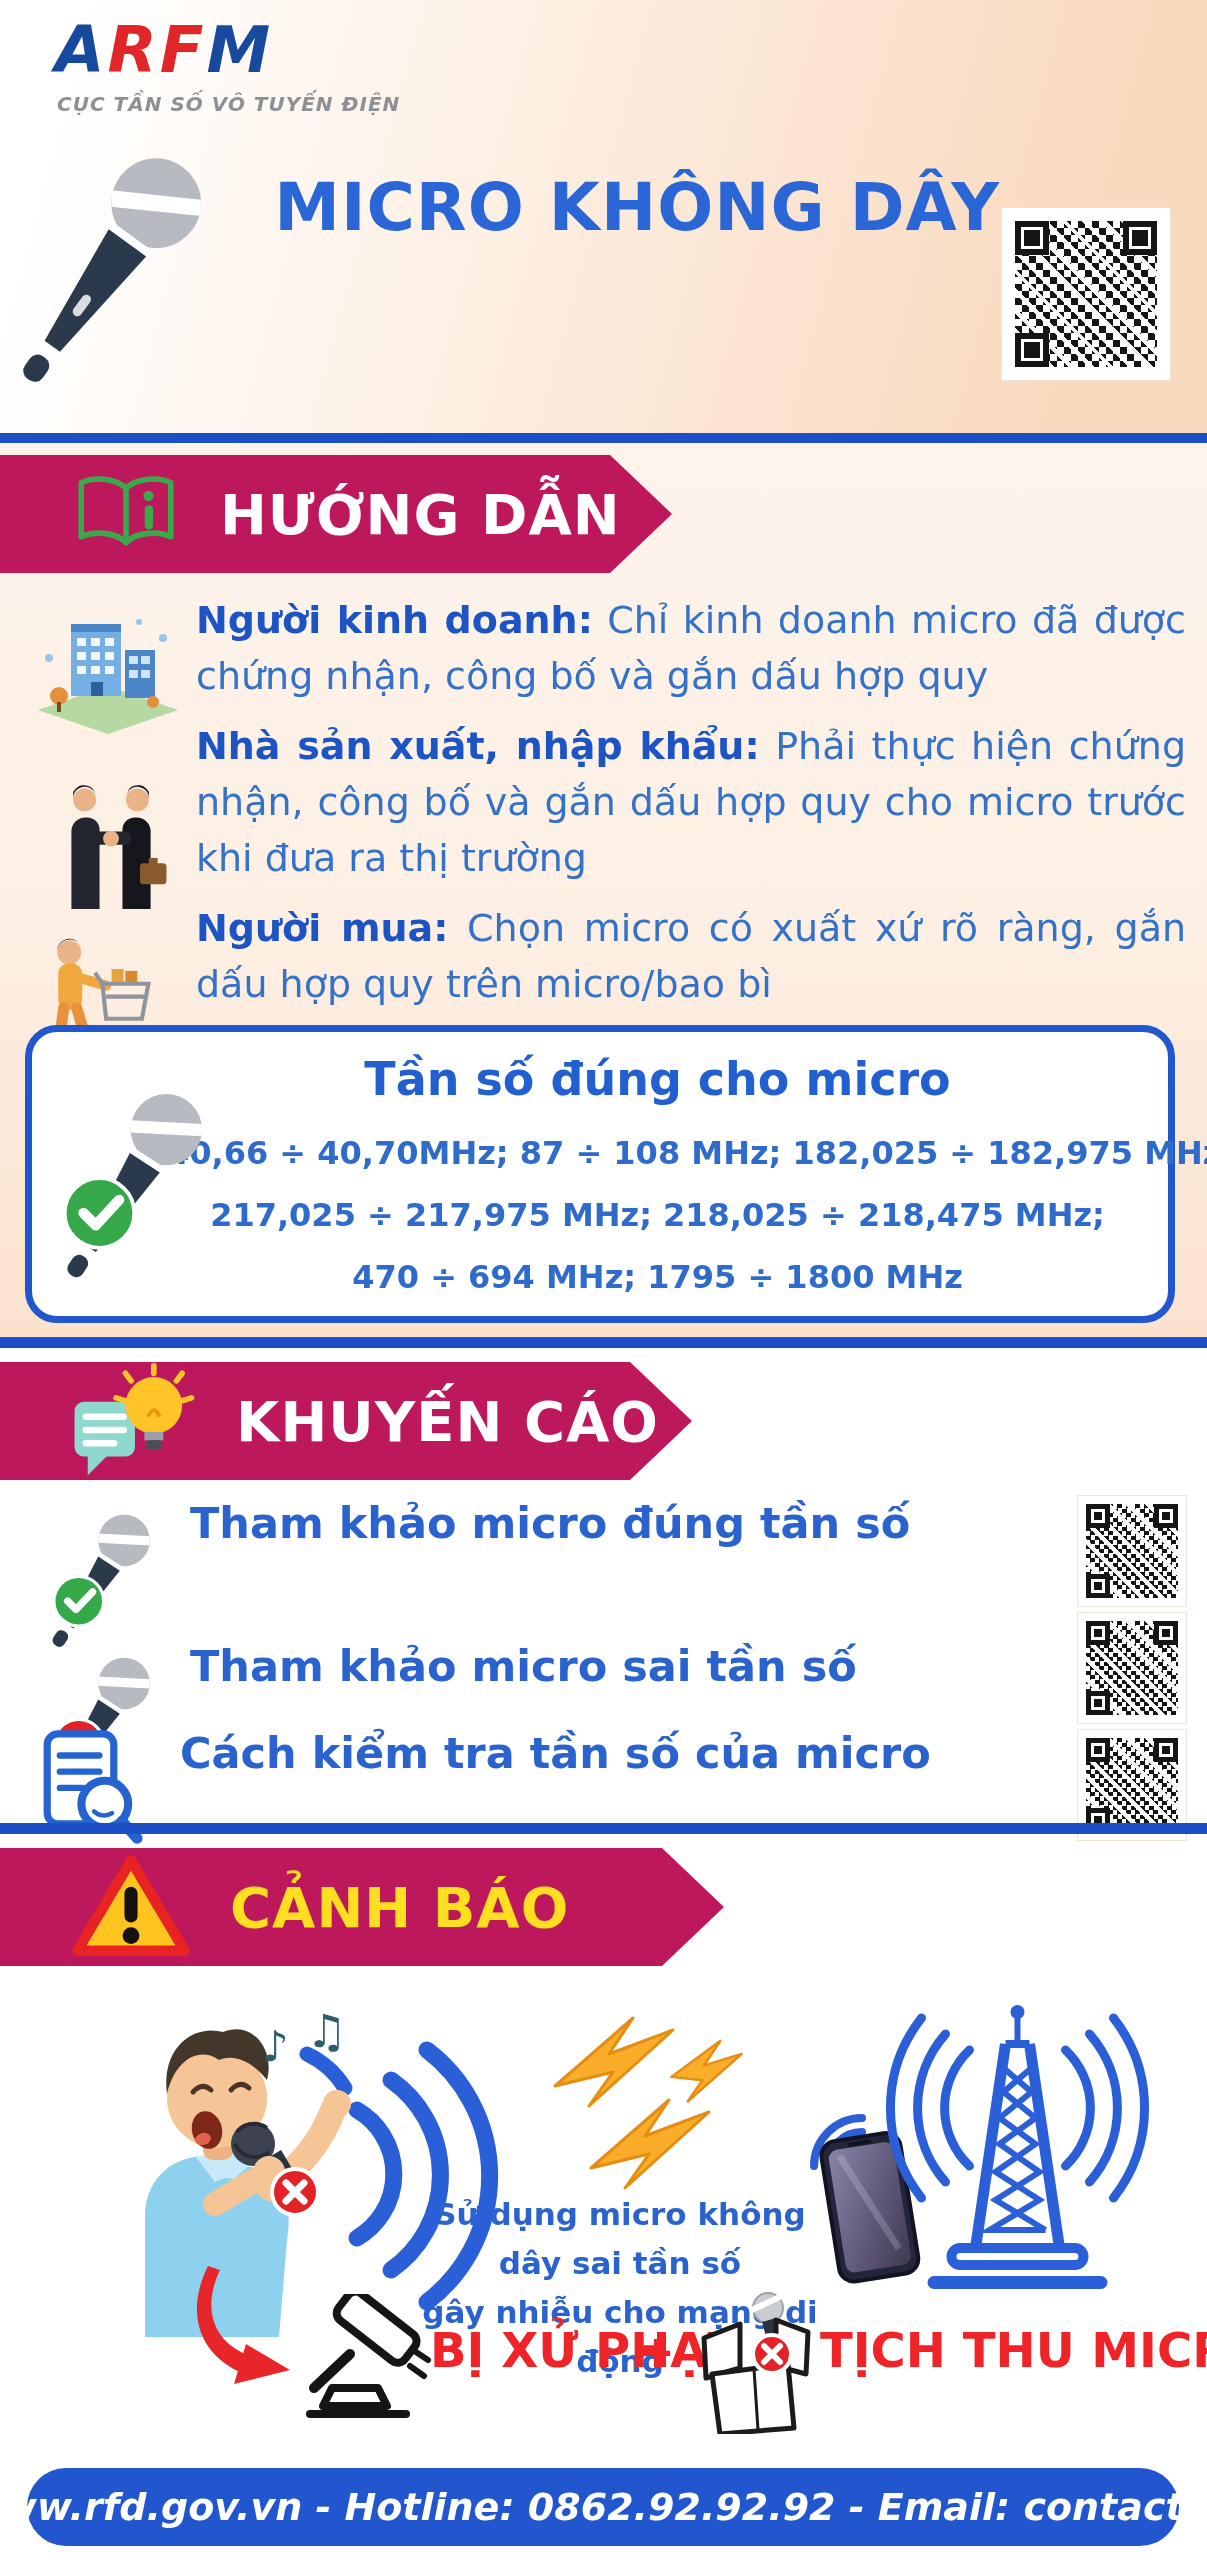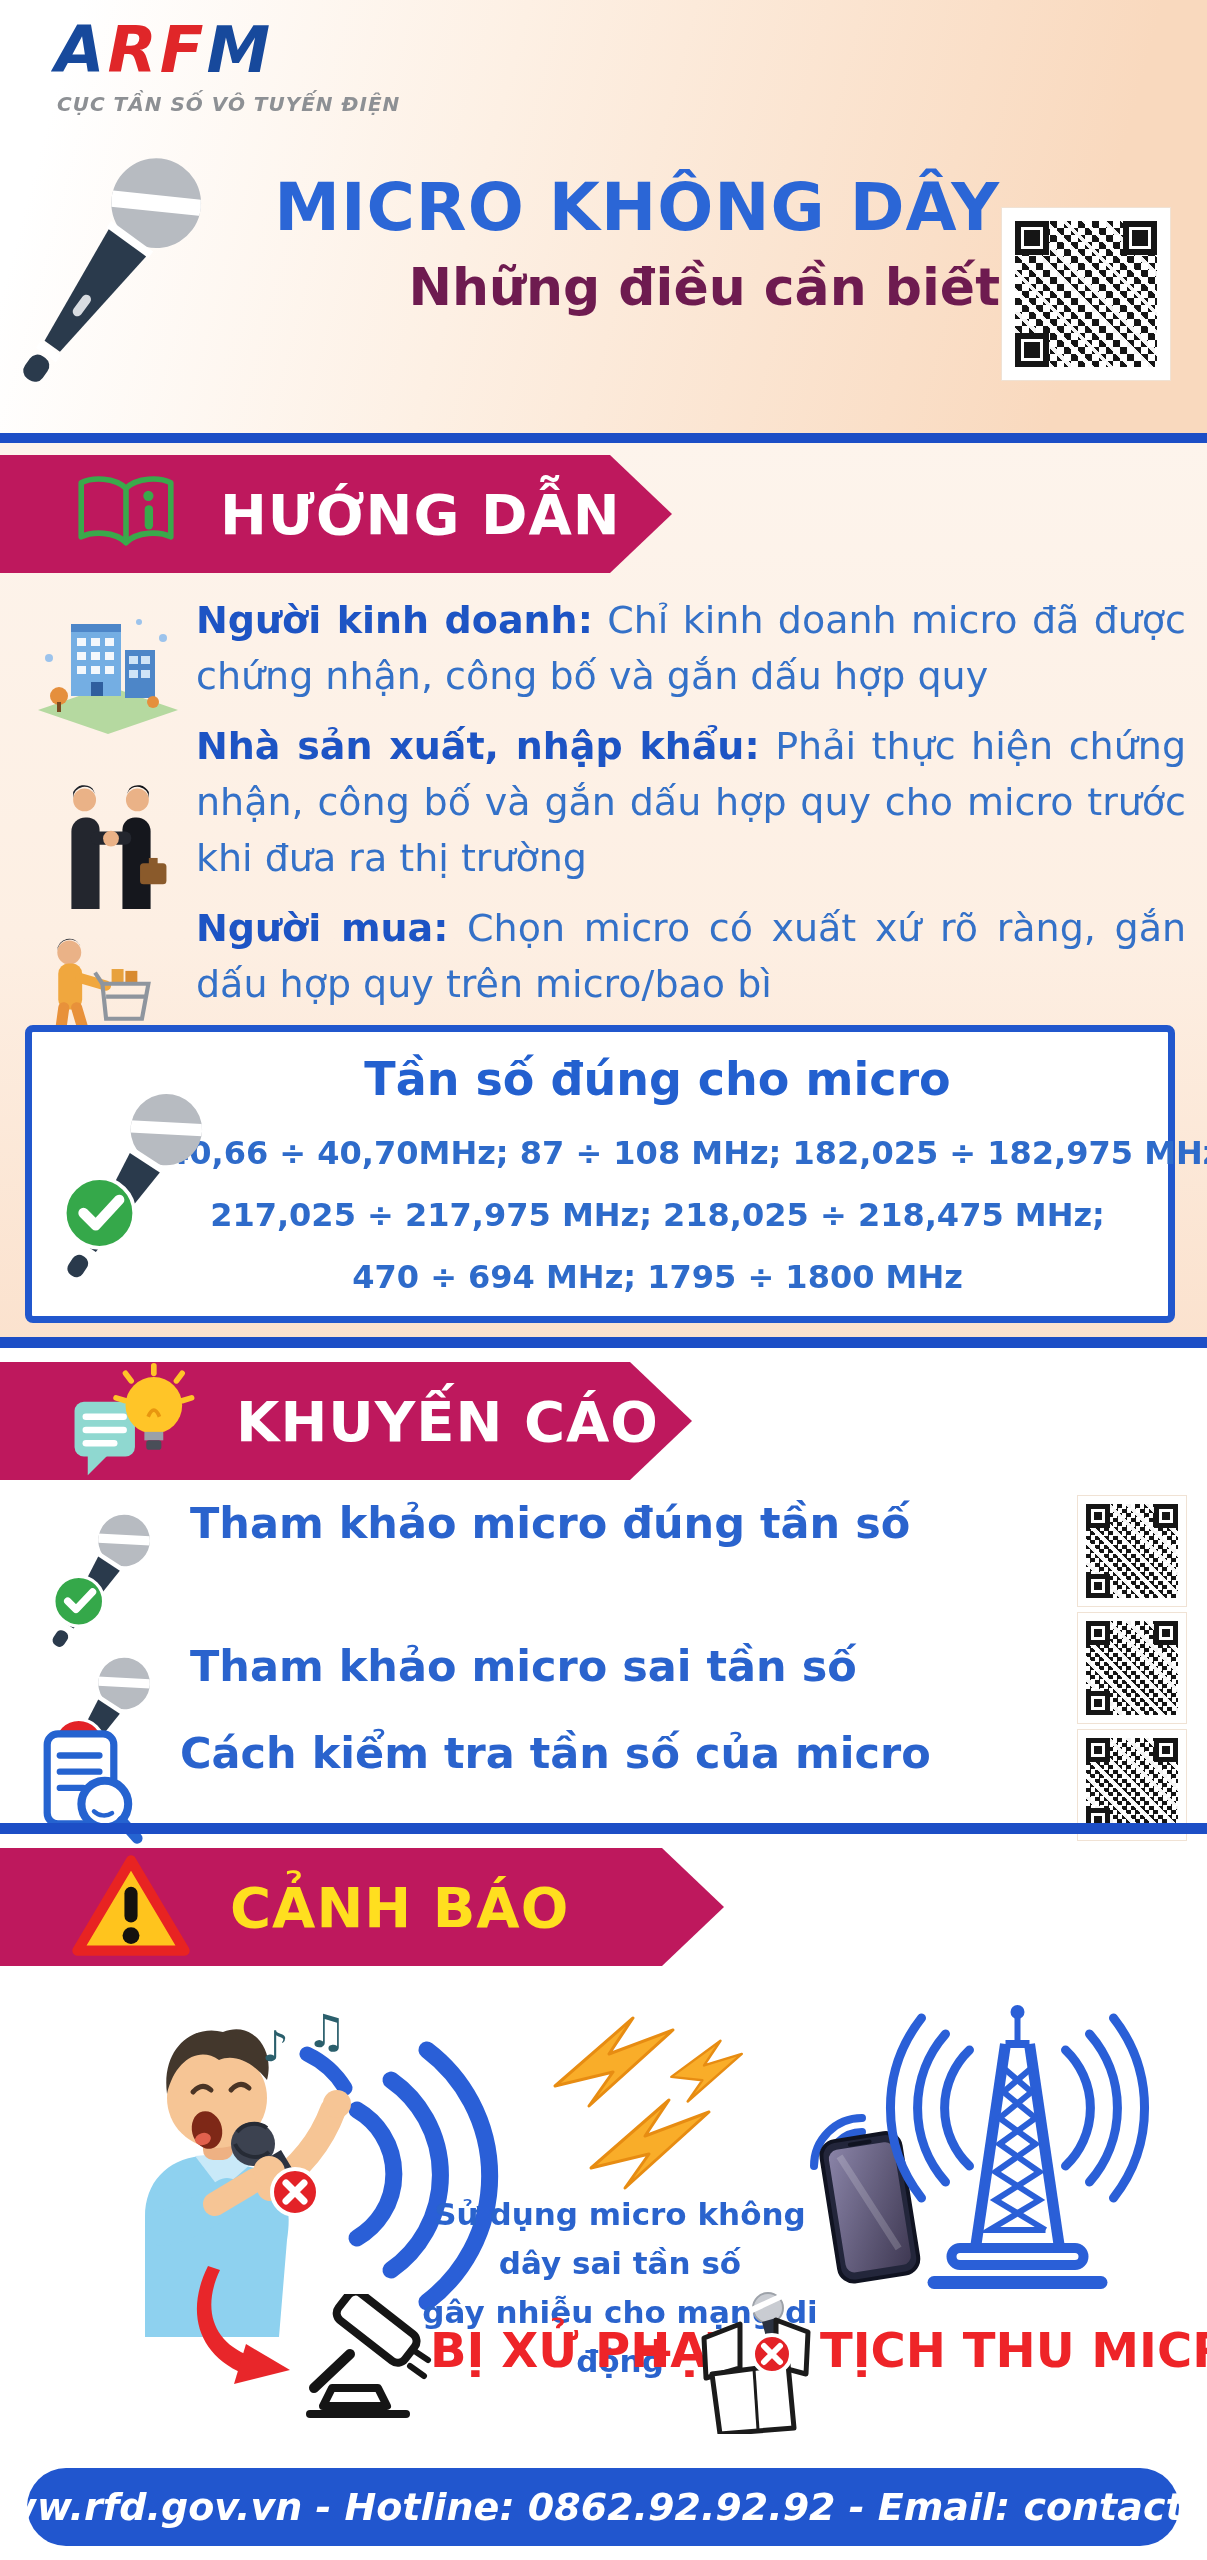--- a/index.html
+++ b/index.html
@@ -42,21 +42,21 @@
           clip-path:polygon(0 0,calc(100% - 62px) 0,100% 50%,calc(100% - 62px) 100%,0 100%);}
   .banner .blabel{color:#ffffff;font-size:56px;font-weight:800;letter-spacing:1px;margin-left:38px;white-space:nowrap;}
   .banner .blabel.yellow{color:#ffdf1f;}
 
   
   .guide-text{left:196px;top:592px;width:990px;text-align:justify;font-size:38px;line-height:56px;color:#3471c8;}
   .guide-text p{margin:0 0 14px 0;}
   .guide-text .lead{font-weight:800;color:#1d54c4;}
 
   .freq-box{left:25px;top:1025px;width:1150px;height:298px;background:#fff;border:7px solid #2157cd;
-            border-radius:8px;box-sizing:border-box;padding:20px 20px 0 135px;text-align:center;}
+            border-radius:32px;box-sizing:border-box;padding:20px 20px 0 135px;text-align:center;}
   .freq-title{font-size:46px;font-weight:800;color:#2360cf;margin-bottom:16px;}
   .freq-line{font-size:32px;font-weight:600;color:#2e6bca;line-height:62px;white-space:nowrap;}
 
   
   .adv-row{position:absolute;left:40px;height:110px;display:flex;align-items:flex-start;}
   .adv-row .alabel{font-size:43px;font-weight:800;color:#2a63cd;margin-left:32px;white-space:nowrap;}
 
   
   .caption{left:398px;top:2190px;width:444px;text-align:center;font-size:31px;font-weight:800;color:#2a63cd;line-height:49px;}
   .note{position:absolute;color:#2b5f6c;font-weight:700;}
@@ -88,21 +88,20 @@
     <rect x="0" y="30" width="100" height="12" fill="#ffffff" transform="rotate(-30 50 36)" clip-path="url(#c1)"></rect>
     <rect x="31" y="66" width="38" height="6" fill="#ffffff"></rect>
     <polygon points="33,72 67,72 57,166 43,166" fill="#2a3a4c"></polygon>
     <rect x="46.5" y="120" width="7" height="18" rx="3.5" fill="#d8dce1"></rect>
     <rect x="41" y="168" width="18" height="6" fill="#ffffff"></rect>
     <rect x="42" y="176" width="16" height="20" rx="7" fill="#2a3a4c"></rect>
   </svg>
 
   <div class="abs title-wrap">
     <div class="main-title">MICRO KHÔNG DÂY</div>
-    <div class="sub-title">Những điều cần biết</div>
   </div>
 
   <div class="abs qr qr-top">
     <div class="px"></div>
     <div class="f tl"></div>
       <div class="f tr"></div>
       <div class="f bl"></div>
   </div>
 
   <div class="divider" style="top:433px;"></div>

